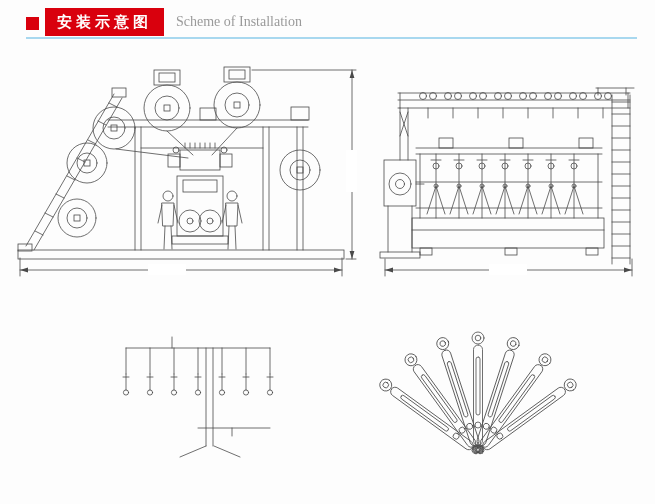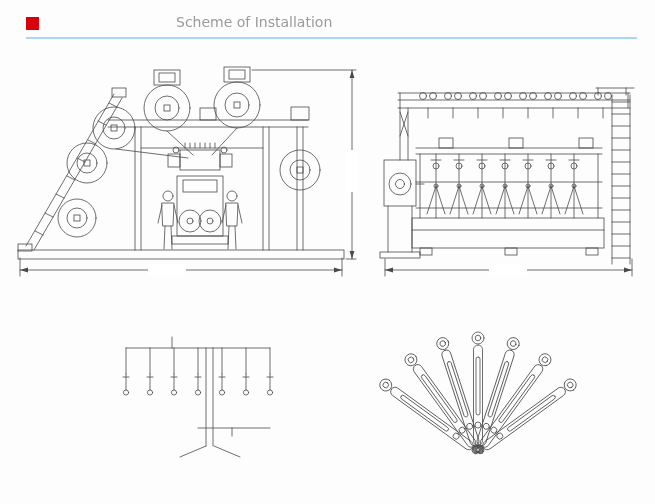--- a/index.html
+++ b/index.html
@@ -12,41 +12,42 @@
   .bullet {
     position:absolute; left:0; top:9px; width:13px; height:13px;
     background:#d9000d;
   }
   .cn-box {
     position:absolute; left:19px; top:0; height:28px; line-height:28px;
     background:#d9000d; color:#fff; font-size:15px; font-weight:bold;
     letter-spacing:4px; padding:0 12px;
   }
   .en-title {
-    position:absolute; left:150px; top:6px; color:#9a9a9a; font-size:14px;
+    position:absolute; left:150px; top:6px; color:#9a9a9a; font-size:14px;font-family:Liberation Serif, serif;
   }
   .underline {
     position:absolute; left:26px; right:18px; top:37px; height:2px;
     background:#a8d8ef;
   }
   .drawing { position:absolute; left:0; top:48px; }
   svg .ln, svg .ln * { fill:none; stroke:#4a4a4a; stroke-width:0.8; stroke-linecap:round; }
   svg text { fill:#333; stroke:none !important; }
   svg .fill, svg .fill * { fill:#4a4a4a; stroke:none; }
   svg .bg { fill:#ffffff; stroke:none !important; }
   svg .dim { font-size:9px; }
   svg .lbl { font-size:8.5px; }
   svg .gb  { font-size:6.3px; }
   svg .fanlbl { font-size:10px; }
 </style>
 </head>
 <body>
 
 <div class="header">
   <div class="bullet"></div>
+  <div class="cn-box">安装示意图</div>
   <div class="en-title">Scheme of Installation</div>
 </div>
 <div class="underline"></div>
 
 <svg class="drawing" width="655" height="456" viewBox="0 48 655 456">
 
   <g class="ln">
     <rect x="18" y="250" width="326" height="9"></rect>
 
     <g>

